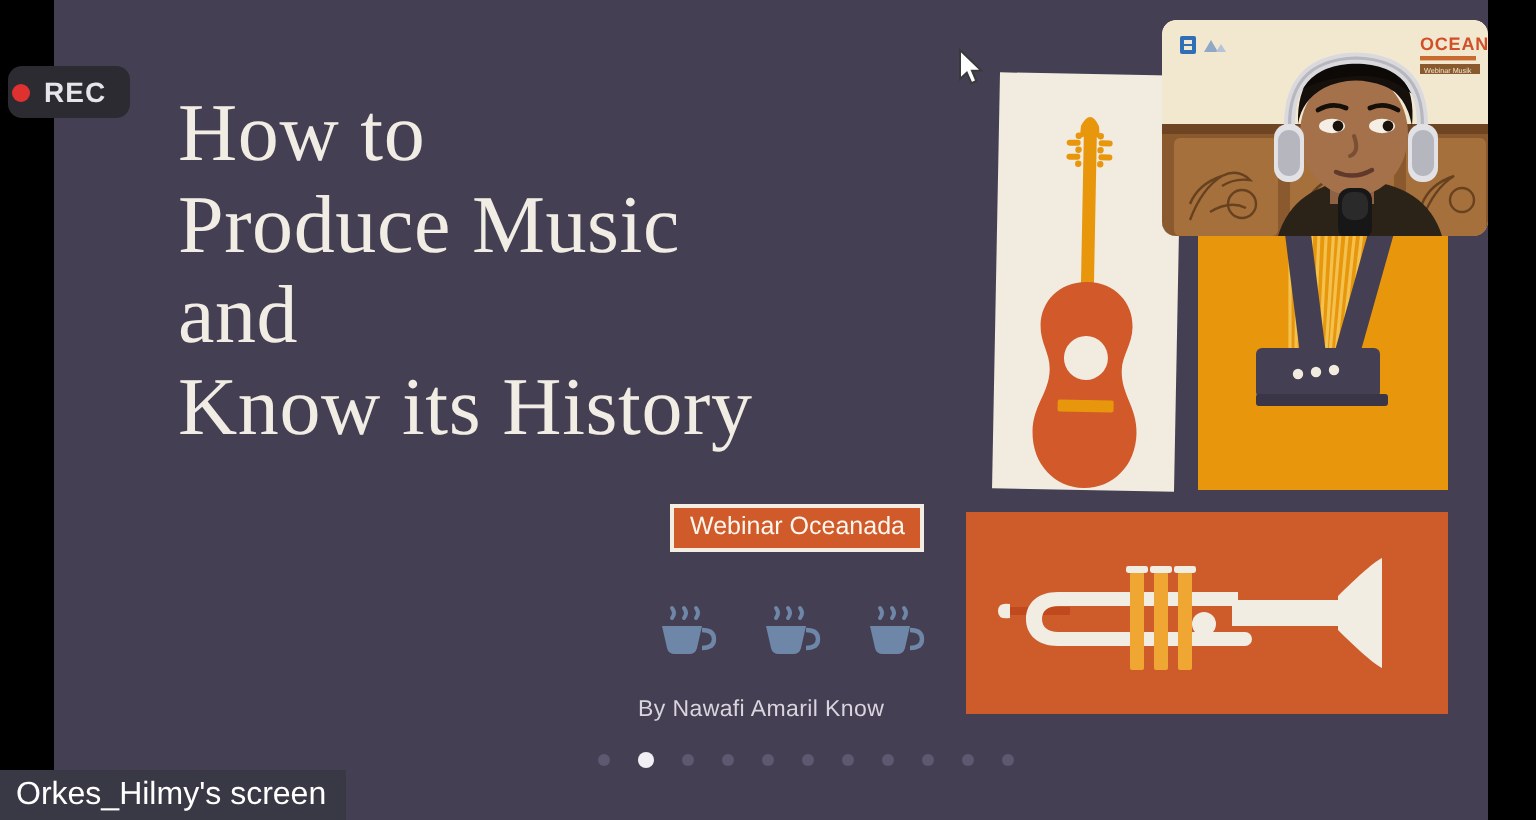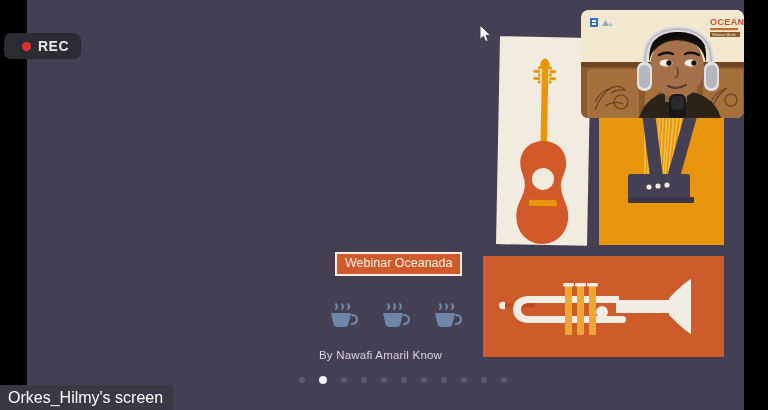--- a/index.html
+++ b/index.html
@@ -40,21 +40,21 @@
   
   #rec-badge {
     position: absolute;
     left: 4px;
     top: 33px;
     display: flex;
     align-items: center;
     gap: 7px;
     background: #2b2b31;
     border-radius: 7px;
-    padding: 6px 12px 6px 18px;
+    padding: 6px 12px 6px 2px;
     z-index: 40;
   }
   #rec-dot {
     width: 9px;
     height: 9px;
     border-radius: 50%;
     background: #e03131;
     flex: none;
   }
   #rec-label {
@@ -291,20 +291,24 @@
           <rect x="106" y="30" width="7" height="49" rx="1"></rect>
         </g>
         <g fill="#F2EDE3">
           <rect x="80" y="27" width="11" height="3.5" rx="1.2"></rect>
           <rect x="92" y="27" width="11" height="3.5" rx="1.2"></rect>
           <rect x="104" y="27" width="11" height="3.5" rx="1.2"></rect>
         </g>
       </svg>
     </div>
 
+    <div id="slide-title">How to
+Produce Music
+and
+Know its History</div>
 
     <div id="webinar-badge">Webinar Oceanada</div>
 
     <div id="coffee-row">
       <div class="coffee-cup">
         <svg viewBox="0 0 32 30" width="32" height="30">
           <g stroke="#6E87A8" stroke-width="2" fill="none" stroke-linecap="round">
             <path d="M9 9 q2 -2.5 0 -5"></path>
             <path d="M15 9 q2 -2.5 0 -5"></path>
             <path d="M21 9 q2 -2.5 0 -5"></path>

